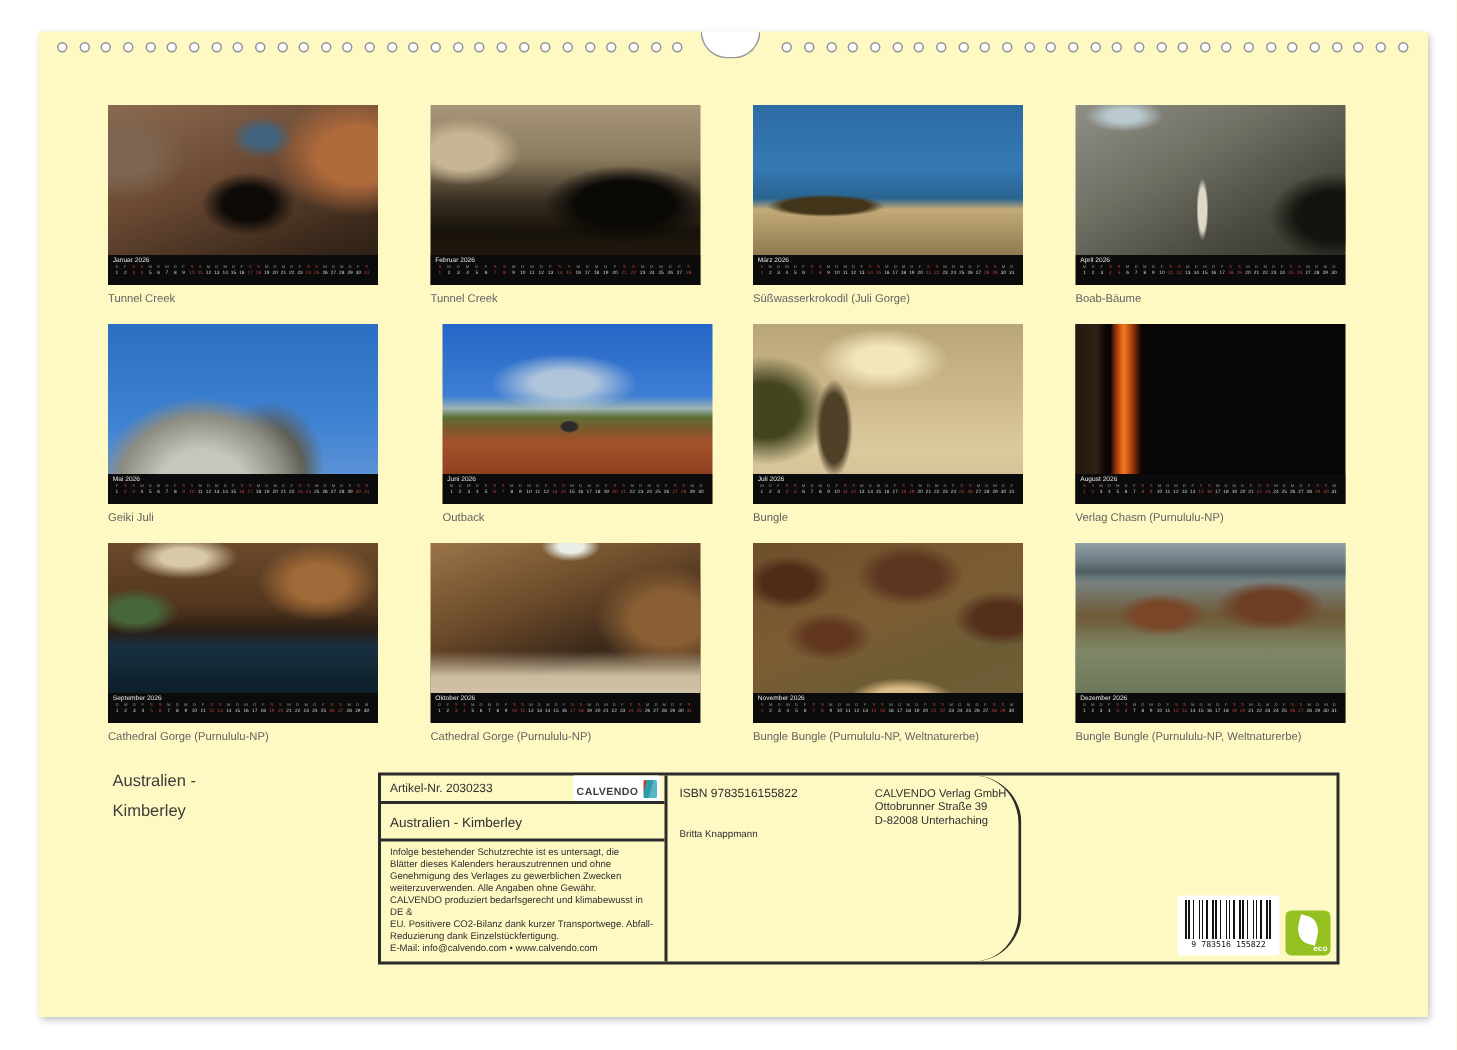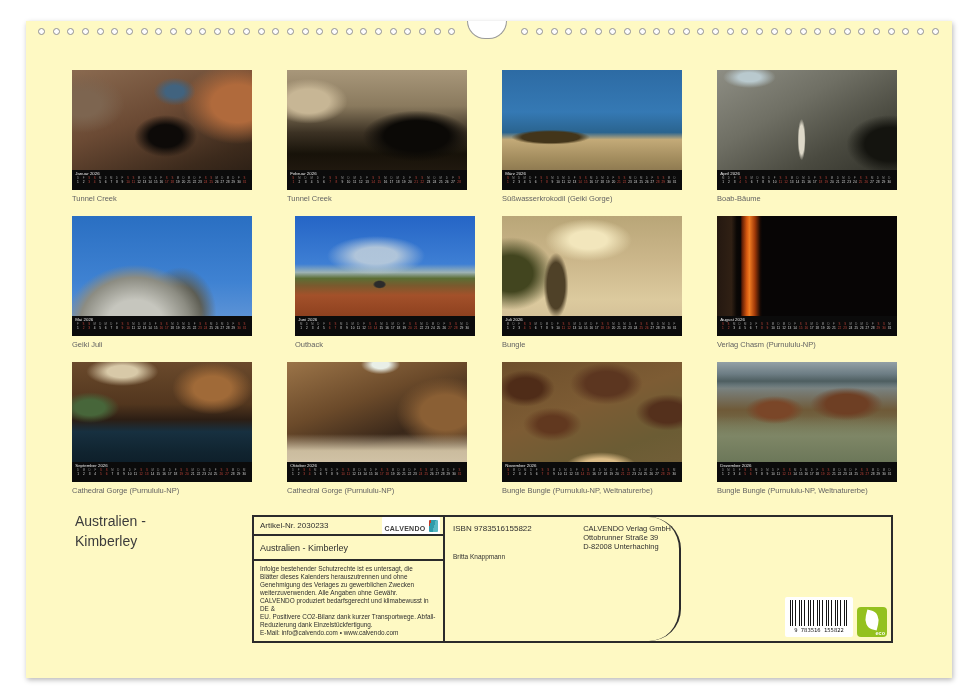--- a/index.html
+++ b/index.html
@@ -99,21 +99,21 @@
     linear-gradient(160deg, #6e4f2c 0%, #7d5c34 40%, #6b5c34 70%, #75603a 100%);}
   .ph-11{background:
     linear-gradient(180deg, #93a0a6 0%, #6d7d84 10%, #4e5e60 16%, rgba(0,0,0,0) 22%),
     radial-gradient(ellipse 52px 24px at 72% 35%, #6e3f24 0 40%, rgba(110,63,36,0) 70%),
     radial-gradient(ellipse 42px 20px at 32% 40%, #7a4628 0 40%, rgba(122,70,40,0) 70%),
     linear-gradient(180deg, rgba(0,0,0,0) 45%, #7e8666 62%, #6d785a 82%, #5e6a4e 100%),
     linear-gradient(180deg, #8a97a0 0%, #7b8a8f 18%, #6f5a38 40%, #7c8664 70%, #66724f 100%);}
   
   .big-title{
     position:absolute;left:49px;top:491px;
-    font-size:14px;line-height:19.5px;color:#3c3c3c;white-space:pre-line;
+    font-size:11px;line-height:19.5px;color:#3c3c3c;white-space:pre-line;
   }
   
   .infobox{
     position:absolute;left:226px;top:494px;width:641px;height:128px;
     border:2px solid #2b2b2b;box-sizing:border-box;display:flex;
     color:#2f2f2f;
   }
   .ib-col1{width:191px;border-right:2px solid #2b2b2b;box-sizing:border-box;display:flex;flex-direction:column;}
   .ib-row1{height:22px;border-bottom:2px solid #2b2b2b;box-sizing:border-box;display:flex;align-items:center;justify-content:space-between;padding:0 3px 0 6px;}
   .artikel{font-size:8px;}
@@ -605,21 +605,21 @@
                   <div class="dn">30</div>
                 </div>
                 <div class="day-col">
                   <div class="dl">D</div>
                   <div class="dn">31</div>
                 </div>
               </div>
         </div>
       </div>
     </div>
-    <div class="caption">Süßwasserkrokodil (Geiki Gorge)</div>
+    <div class="caption">Süßwasserkrokodil (Juli Gorge)</div>
   </div>
       <div class="thumb" style="left: 691px; top: 49px;">
     <div class="photo ph-3">
       <div class="cal-strip">
         <div class="strip-inner">
           <div class="strip-label">April 2026</div>
           <div class="strip-days">
                 <div class="day-col">
                   <div class="dl">M</div>
                   <div class="dn">1</div>

